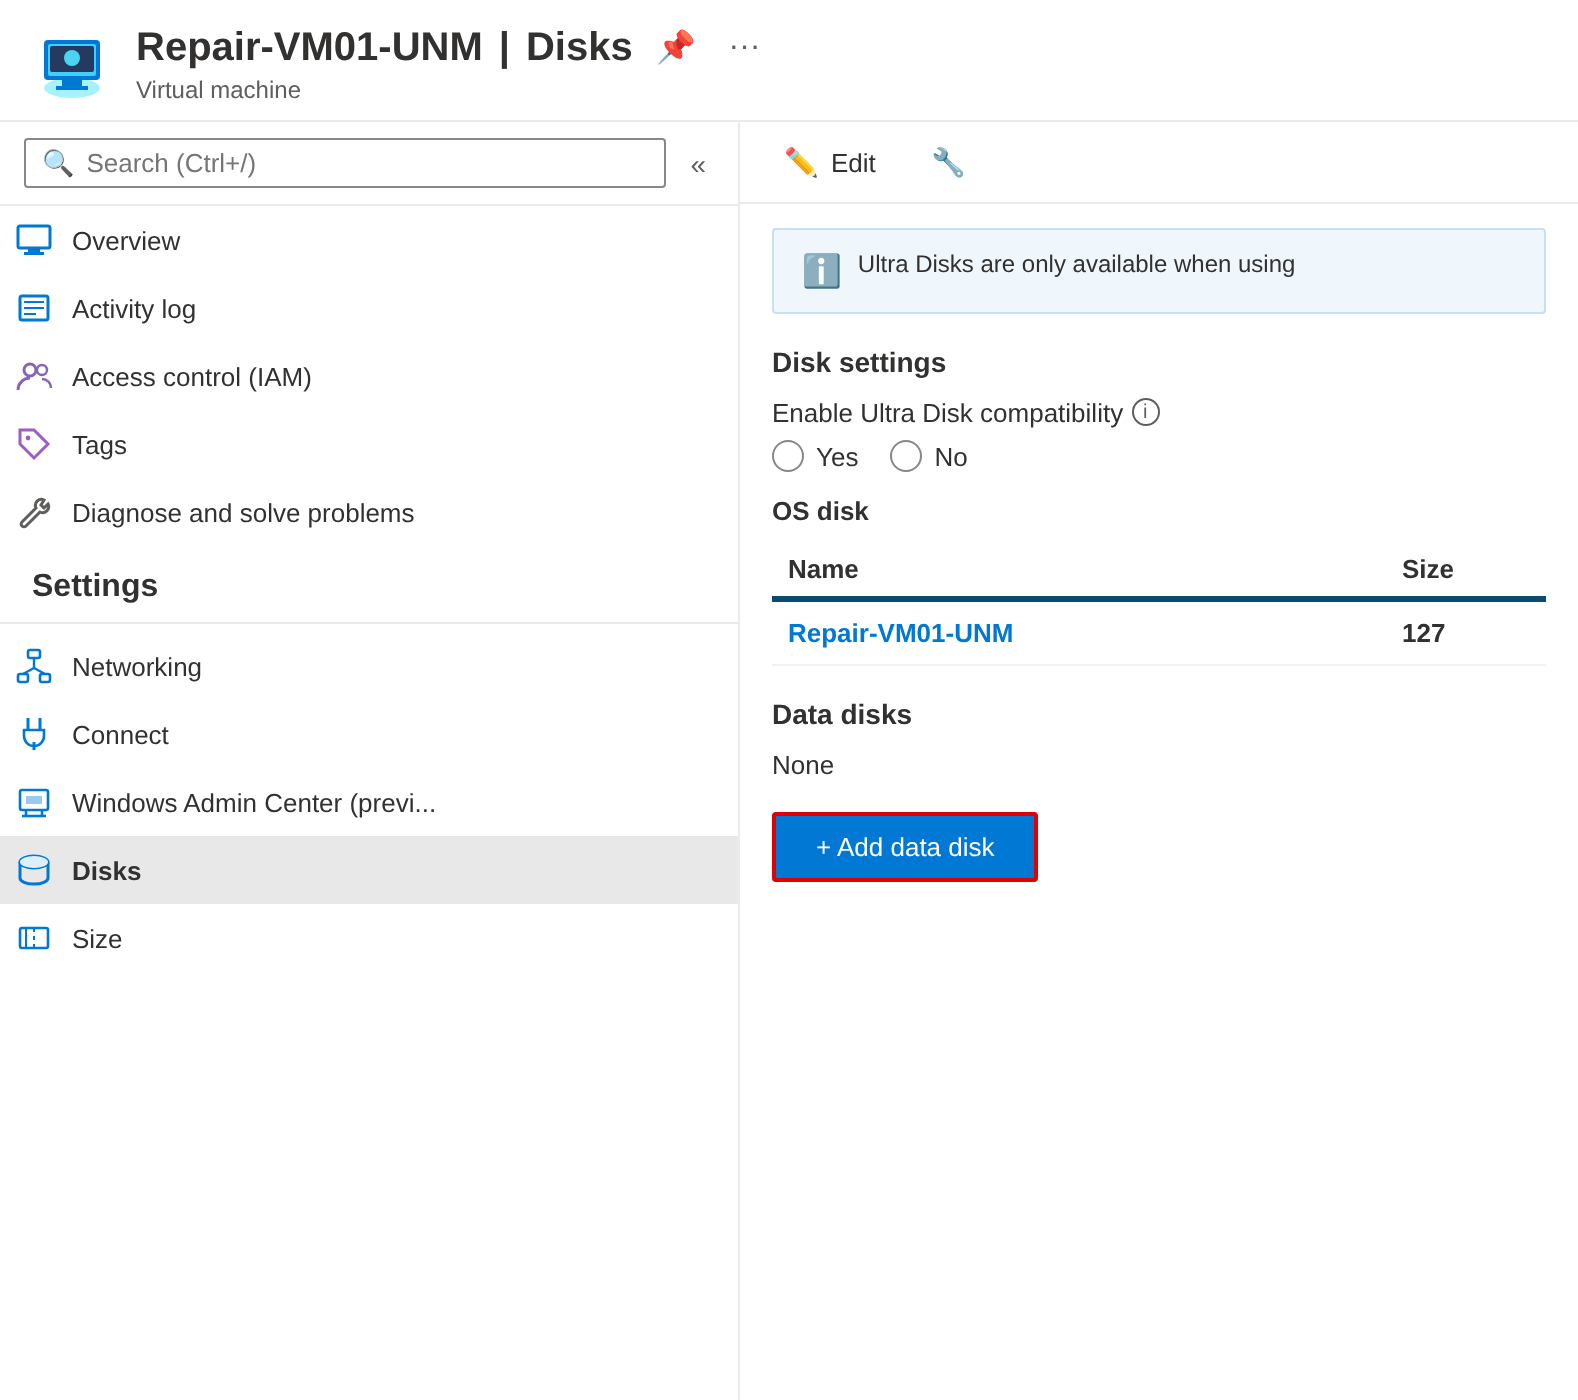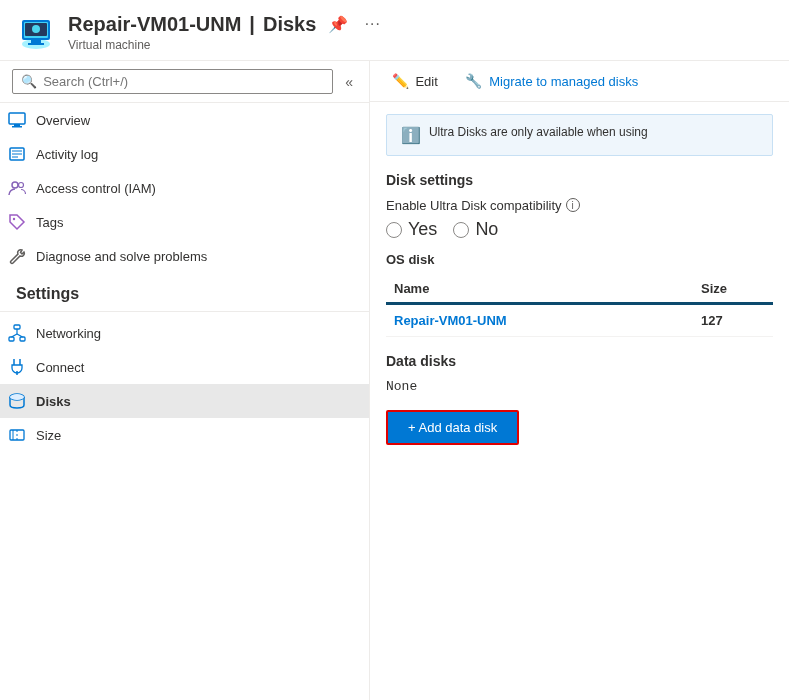--- a/index.html
+++ b/index.html
@@ -44,33 +44,33 @@
     .info-text { font-size: 12px; color: #323130; }
 
     .section-content { padding: 16px; }
     .section-title { font-size: 14px; font-weight: 600; color: #323130; margin-bottom: 10px; }
 
     .field-label { font-size: 13px; color: #323130; margin-bottom: 6px; display: flex; gap: 4px; }
     .info-circle { width: 14px; height: 14px; border: 1px solid #605e5c; border-radius: 50%; display: inline-flex; align-items: center; justify-content: center; font-size: 10px; color: #605e5c; cursor: help; }
     .radio-group { display: flex; align-items: center; gap: 16px; margin-bottom: 12px; }
     .radio-option { display: flex; align-items: center; gap: 6px; cursor: pointer; }
     .radio-circle { width: 16px; height: 16px; border: 1px solid #8a8886; border-radius: 50%; background: #fff; display: flex; align-items: center; justify-content: center; }
-    .radio-label { font-size: 18px; color: #323130; }
+    .radio-label { font-size: 13px; color: #323130; }
 
     .subsection-title { font-size: 13px; font-weight: 600; color: #323130; margin-bottom: 8px; }
 
     .table-header { display: flex; border-bottom: 3px solid #0c4a6e; padding: 6px 0; }
     .col-name { flex: 1; font-size: 13px; font-weight: 600; color: #323130; padding: 0 8px; }
     .col-size { width: 80px; font-size: 13px; font-weight: 600; color: #323130; padding: 0 8px; }
 
     .table-row { display: flex; align-items: center; padding: 8px 0; border-bottom: 1px solid #f3f2f1; }
     .table-row .col-name a { color: #0078d4; text-decoration: none; font-size: 13px; }
     .table-row .col-size { color: #323130; font-size: 13px; }
 
-    .none-text { font-size: 13px; color: #323130; margin: 8px 0 12px 0; font-family: Liberation Mono, monospace; }
+    .none-text { font-size: 13px; color: #323130; margin: 8px 0 12px 0; }
 
     .add-disk-btn { display: inline-flex; align-items: center; gap: 8px; background: #0078d4; color: #fff; border: 2px solid #e00000; padding: 8px 20px; font-size: 13px; cursor: pointer; border-radius: 2px; margin-top: 4px; }
   </style>
 </head>
 <body>
 
 <div class="header">
   <div class="header-icon">
     <svg viewBox="0 0 40 40" xmlns="http://www.w3.org/2000/svg">
       <ellipse cx="20" cy="32" rx="14" ry="5" fill="#50e6ff" opacity="0.5"></ellipse>
@@ -183,20 +183,32 @@
           <svg width="18" height="18" viewBox="0 0 18 18">
               <line x1="6" y1="1" x2="6" y2="7" stroke="#0078d4" stroke-width="1.5"></line>
               <line x1="12" y1="1" x2="12" y2="7" stroke="#0078d4" stroke-width="1.5"></line>
               <path d="M4 7h10v3a5 5 0 0 1-10 0V7z" fill="none" stroke="#0078d4" stroke-width="1.3"></path>
               <line x1="9" y1="13" x2="9" y2="17" stroke="#0078d4" stroke-width="1.5"></line>
             </svg>
         </span>
         <span>Connect</span>
       </div>
 
+      <div class="nav-item">
+        <span class="nav-icon">
+          <svg width="18" height="18" viewBox="0 0 18 18">
+              <rect x="2" y="3" width="14" height="10" rx="1" fill="none" stroke="#0078d4" stroke-width="1.3"></rect>
+              <line x1="5" y1="13" x2="5" y2="16" stroke="#0078d4" stroke-width="1.3"></line>
+              <line x1="13" y1="13" x2="13" y2="16" stroke="#0078d4" stroke-width="1.3"></line>
+              <line x1="3" y1="16" x2="15" y2="16" stroke="#0078d4" stroke-width="1.3"></line>
+              <rect x="5" y="6" width="8" height="4" rx="0.5" fill="#0078d4" opacity="0.4"></rect>
+            </svg>
+        </span>
+        <span>Windows Admin Center (previ...</span>
+      </div>
 
       <div class="nav-item active">
         <span class="nav-icon">
           <svg width="18" height="18" viewBox="0 0 18 18">
               <ellipse cx="9" cy="5" rx="7" ry="3" fill="none" stroke="#0078d4" stroke-width="1.5"></ellipse>
               <path d="M2 5v8c0 1.7 3.1 3 7 3s7-1.3 7-3V5" fill="none" stroke="#0078d4" stroke-width="1.5"></path>
               <ellipse cx="9" cy="5" rx="7" ry="3" fill="#ddeeff"></ellipse>
             </svg>
         </span>
         <span>Disks</span>
@@ -217,21 +229,20 @@
 
   <div class="content">
 
     <div class="toolbar">
       <button class="toolbar-btn">
         <span class="icon">✏️</span>
         <span>Edit</span>
       </button>
       <button class="toolbar-btn migrate-btn">
         <span class="icon">🔧</span>
-        <span>Migrate to managed disks</span>
       </button>
     </div>
 
     <div class="info-banner">
       <span class="info-icon">ℹ️</span>
       <span class="info-text">Ultra Disks are only available when using</span>
     </div>
 
     <div class="section-content">
       <div class="section-title">Disk settings</div>

